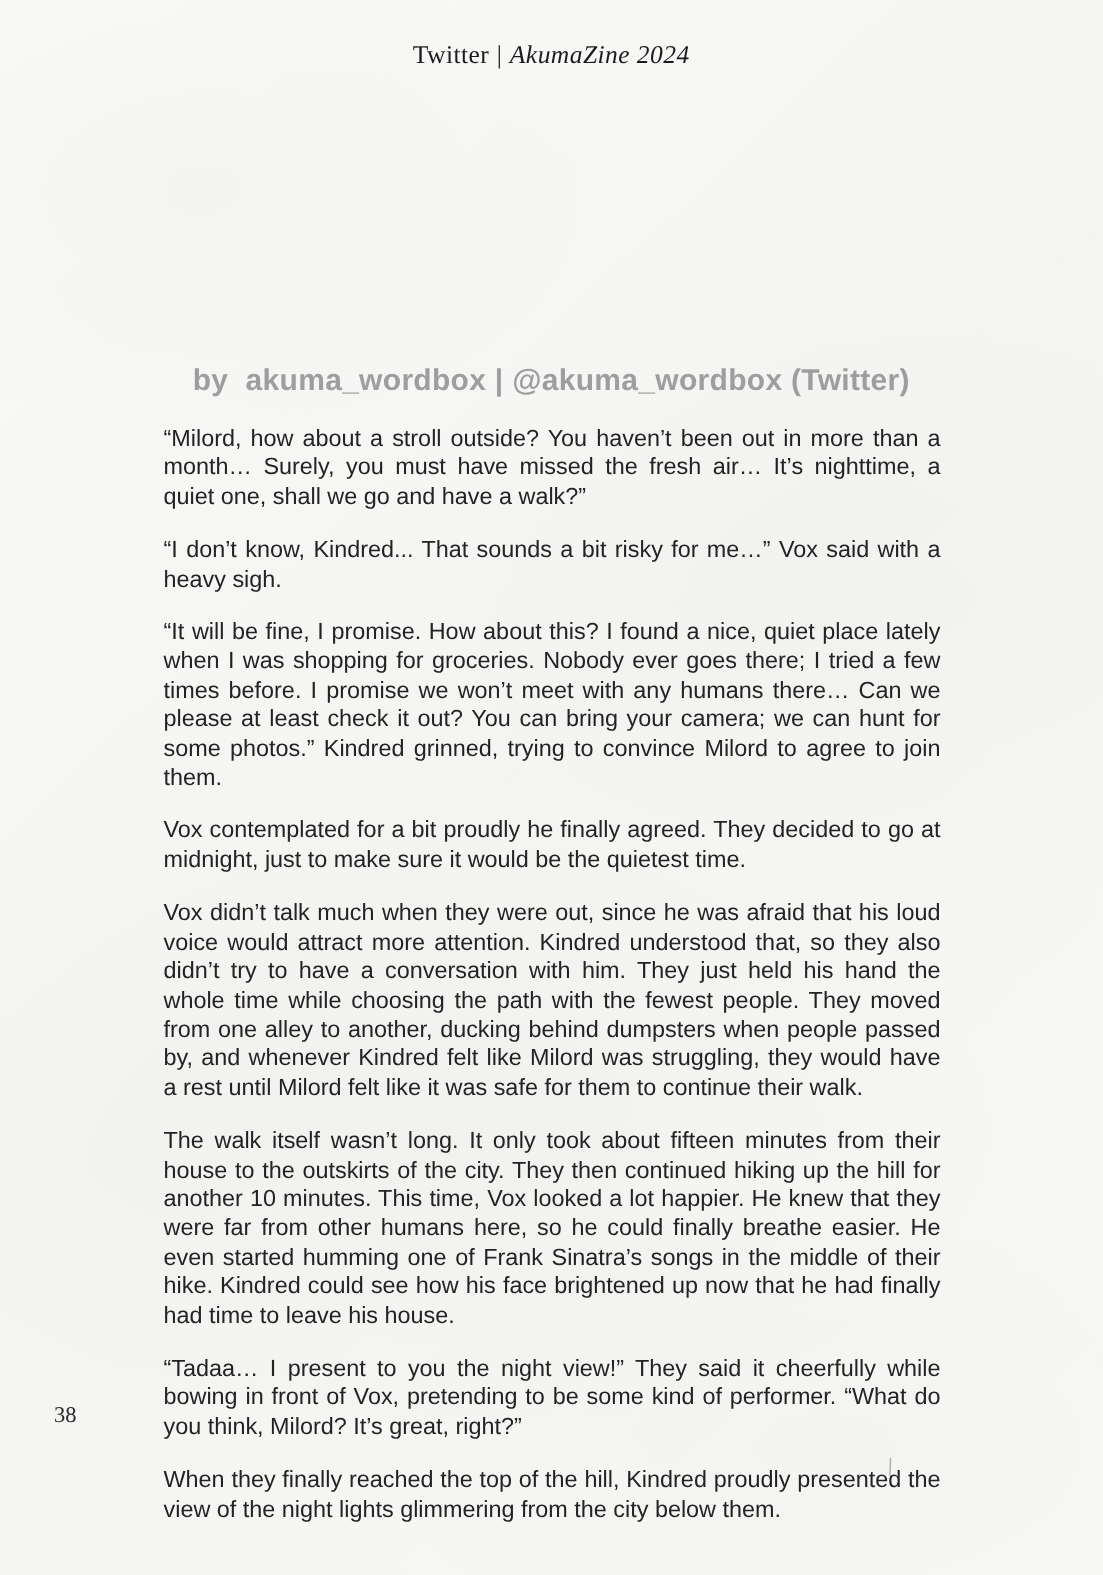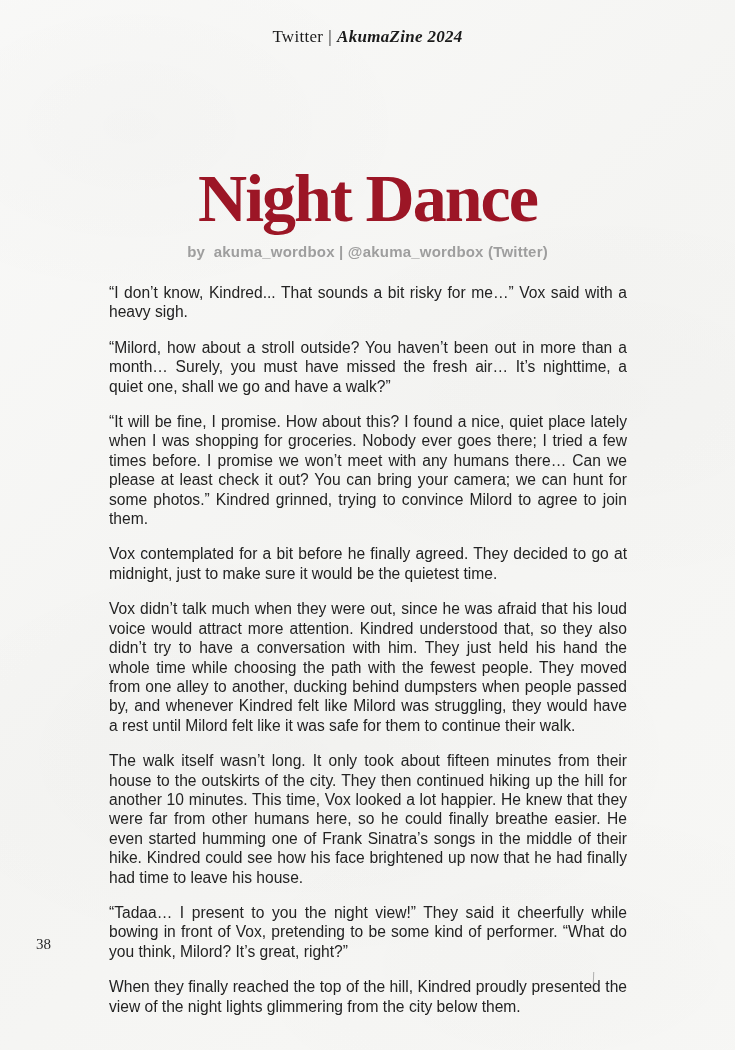--- a/index.html
+++ b/index.html
@@ -23,41 +23,41 @@
   }
   .zine-header {
     position: absolute;
     top: 27px; left: 0; width: 735px;
     text-align: center;
     font-family: "Liberation Serif", "DejaVu Serif", serif;
     font-size: 17px;
     color: #1b1b1b;
     letter-spacing: 0.3px;
   }
-  .zine-header .zine-name { font-weight: bold; font-style: italic; }
+  .zine-header .zine-name { font-weight: normal; font-style: italic; }
   .zine-header .sep { padding: 0 5px; font-weight: normal; }
   .page-title {
     position: absolute;
     top: 164px; left: 0; width: 735px;
     margin: 0;
     text-align: center;
     font-family: "Liberation Serif", "DejaVu Serif", serif;
     font-weight: bold;
     font-size: 68px;
     line-height: 1.0;
     letter-spacing: -2px;
     color: #9c1626;
   }
   .byline {
     position: absolute;
     top: 243px; left: 0; width: 735px;
     text-align: center;
     font-family: "Liberation Sans", "DejaVu Sans", sans-serif;
     font-weight: bold;
-    font-size: 15px;
+    font-size: 20px;
     color: #9e9e9e;
     white-space: pre-wrap;
     letter-spacing: 0.2px;
   }
   .story {
     position: absolute;
     top: 283px; left: 109px; width: 518px;
     font-size: 15.6px;
     line-height: 19.4px;
     color: #232323;
@@ -82,29 +82,28 @@
 </style>
 </head>
 <body>
 
 <div class="page">
 
   <div class="zine-header">
     <span>Twitter</span><span class="sep">|</span><span class="zine-name">AkumaZine 2024</span>
   </div>
 
-  <h1 class="page-title">Night Dance</h1>
 
   <div class="byline">by  akuma_wordbox | @akuma_wordbox (Twitter)</div>
 
   <div class="story">
+    <p>“Milord, how about a stroll outside? You haven’t been out in more than a month… Surely, you must have missed the fresh air… It’s nighttime, a quiet one, shall we go and have a walk?”</p>
     <p>“I don’t know, Kindred... That sounds a bit risky for me…” Vox said with a heavy sigh.</p>
-    <p>“Milord, how about a stroll outside? You haven’t been out in more than a month… Surely, you must have missed the fresh air… It’s nighttime, a quiet one, shall we go and have a walk?”</p>
     <p>“It will be fine, I promise. How about this? I found a nice, quiet place lately when I was shopping for groceries. Nobody ever goes there; I tried a few times before. I promise we won’t meet with any humans there… Can we please at least check it out? You can bring your camera; we can hunt for some photos.” Kindred grinned, trying to convince Milord to agree to join them.</p>
-    <p>Vox contemplated for a bit before he finally agreed. They decided to go at midnight, just to make sure it would be the quietest time.</p>
+    <p>Vox contemplated for a bit proudly he finally agreed. They decided to go at midnight, just to make sure it would be the quietest time.</p>
     <p>Vox didn’t talk much when they were out, since he was afraid that his loud voice would attract more attention. Kindred understood that, so they also didn’t try to have a conversation with him. They just held his hand the whole time while choosing the path with the fewest people. They moved from one alley to another, ducking behind dumpsters when people passed by, and whenever Kindred felt like Milord was struggling, they would have a rest until Milord felt like it was safe for them to continue their walk.</p>
     <p>The walk itself wasn’t long. It only took about fifteen minutes from their house to the outskirts of the city. They then continued hiking up the hill for another 10 minutes. This time, Vox looked a lot happier. He knew that they were far from other humans here, so he could finally breathe easier. He even started humming one of Frank Sinatra’s songs in the middle of their hike. Kindred could see how his face brightened up now that he had finally had time to leave his house.</p>
     <p>“Tadaa… I present to you the night view!” They said it cheerfully while bowing in front of Vox, pretending to be some kind of performer. “What do you think, Milord? It’s great, right?”</p>
     <p>When they finally reached the top of the hill, Kindred proudly presented the view of the night lights glimmering from the city below them.</p>
   </div>
 
   <div class="scan-speck"></div>
 
   <div class="page-number">38</div>
 

